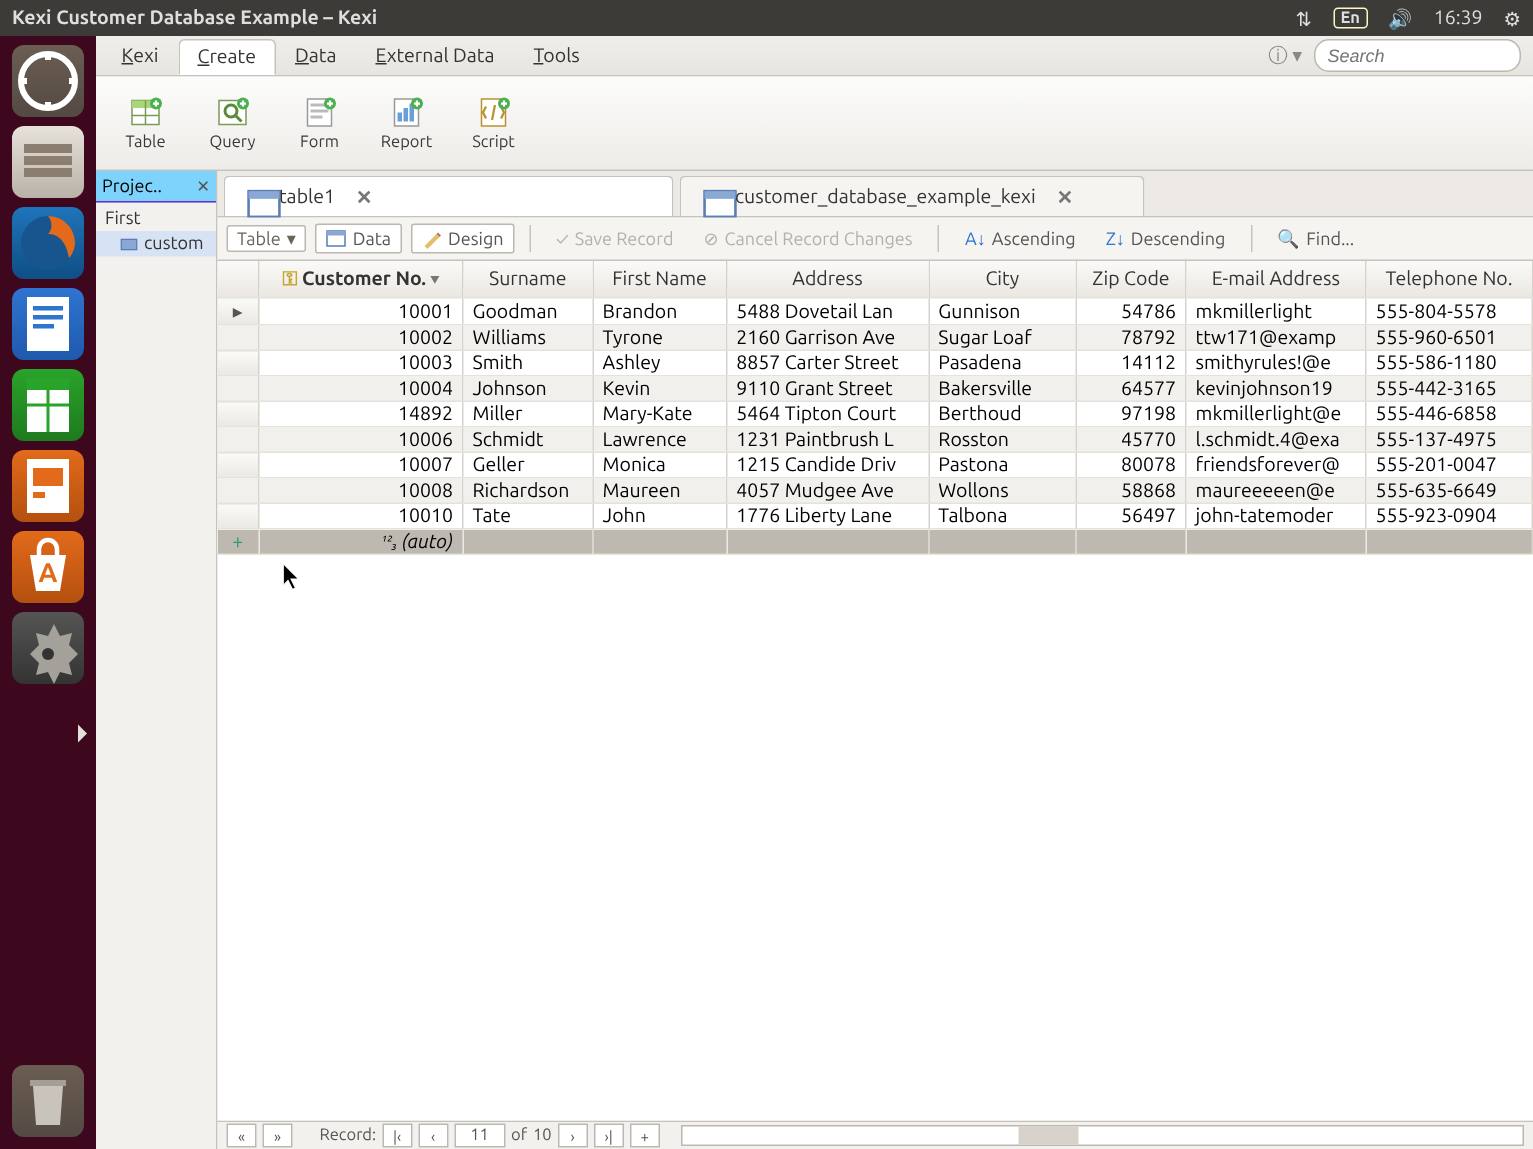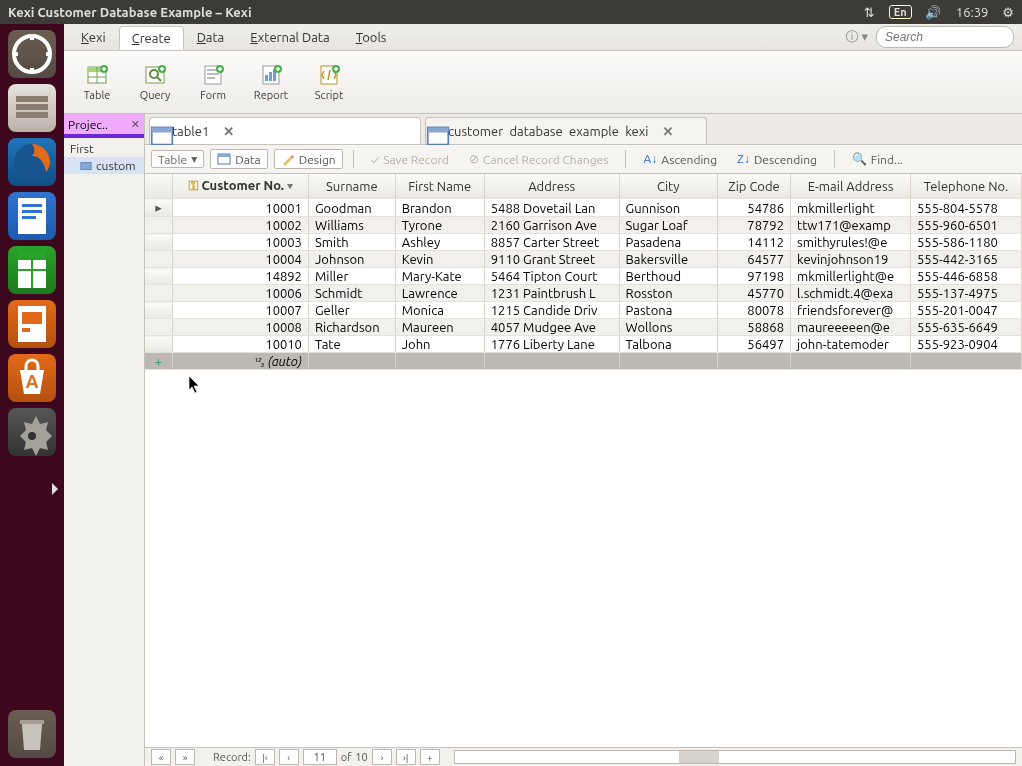--- a/index.html
+++ b/index.html
@@ -30,28 +30,28 @@
 .ribbon-tabs .tab.active{background:#fff;border-color:#c6c3bd;border-bottom-color:#fff;position:relative;top:1px;}
 .ribbon-tabs .right{margin-left:auto;display:flex;align-items:center;gap:8px;padding-right:8px;}
 .searchbox{width:120px;height:20px;border:1px solid #bcb8b1;border-radius:10px;padding:0 8px;font-size:12px;font-style:italic;color:#999;background:#fff;}
 .ribbon-body{height:62px;background:linear-gradient(180deg,#fcfcfb,#eeece8);border-bottom:1px solid #c6c3bd;display:flex;align-items:center;padding:0 8px;gap:8px;}
 .rb-btn{display:flex;flex-direction:column;align-items:center;justify-content:center;width:48px;height:56px;font-size:11px;color:#3a3a3a;cursor:default;border:1px solid transparent;border-radius:3px;}
 .rb-btn .ic{width:24px;height:24px;margin-bottom:2px;display:flex;align-items:center;justify-content:center;}
 .ic svg{width:24px;height:24px;}
 
 .work{flex:1;display:flex;min-height:0;}
 .nav{width:80px;border-right:1px solid #c6c3bd;background:#f3f1ee;display:flex;flex-direction:column;}
-.nav-head{height:20px;display:flex;align-items:center;padding:0 4px;border-bottom:4px solid #6d28d9;font-size:12px;background:#f0abfc;}
+.nav-head{height:20px;display:flex;align-items:center;padding:0 4px;border-bottom:1px solid #6d28d9;font-size:12px;background:#7dd3fc;}
 .nav-head .close{margin-left:auto;font-size:11px;color:#555;}
 .nav-group{font-size:12px;color:#333;padding:4px 6px 2px;}
 .nav-item{font-size:12px;color:#333;padding:2px 4px 2px 16px;white-space:nowrap;overflow:hidden;display:flex;align-items:center;gap:4px;}
 .nav-item.sel{background:#d7e3f4;}
 .doc{flex:1;display:flex;flex-direction:column;min-width:0;}
 .doc-tabs{height:30px;display:flex;align-items:flex-end;background:#edeae5;border-bottom:1px solid #c6c3bd;padding-left:4px;}
-.doc-tab{height:26px;border:1px solid #c6c3bd;border-bottom:none;border-top-left-radius:4px;border-top-right-radius:4px;padding:0 0;margin-right:4px;background:#f6f4f0;display:flex;align-items:center;gap:8px;font-size:13px;color:#333;min-width:0;}
+.doc-tab{height:26px;border:1px solid #c6c3bd;border-bottom:none;border-top-left-radius:4px;border-top-right-radius:4px;padding:0 14px;margin-right:4px;background:#f6f4f0;display:flex;align-items:center;gap:8px;font-size:13px;color:#333;min-width:0;}
 .doc-tab .ic{width:14px;height:14px;display:inline-block;}
 .doc-tab .lbl{max-width:240px;white-space:nowrap;overflow:hidden;}
 .doc-tab .x{color:#777;font-weight:bold;margin-left:6px;}
 .doc-tab.active{background:#fff;}
 .standard-tb{height:28px;border-bottom:1px solid #c6c3bd;background:#f6f4f0;display:flex;align-items:center;padding:0 6px;gap:6px;font-size:12px;color:#555;}
 .standard-tb .dd{border:1px solid #bcb8b1;background:#fff;padding:1px 6px;border-radius:2px;display:flex;align-items:center;gap:4px;color:#6a645b;}
 .standard-tb .btn{display:flex;align-items:center;gap:4px;padding:2px 6px;border:1px solid transparent;border-radius:2px;}
 .standard-tb .btn.framed{border-color:#bcb8b1;background:#fff;}
 .standard-tb .sep{width:1px;height:18px;background:#c6c3bd;margin:0 4px;}
 .standard-tb .dis{color:#b5b1a8;}

